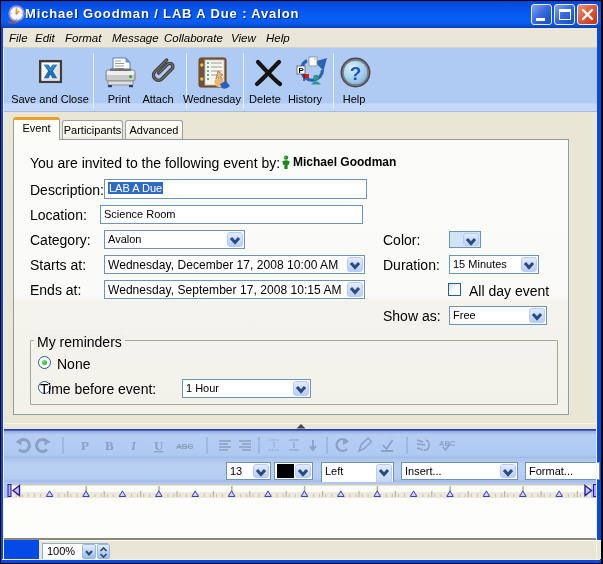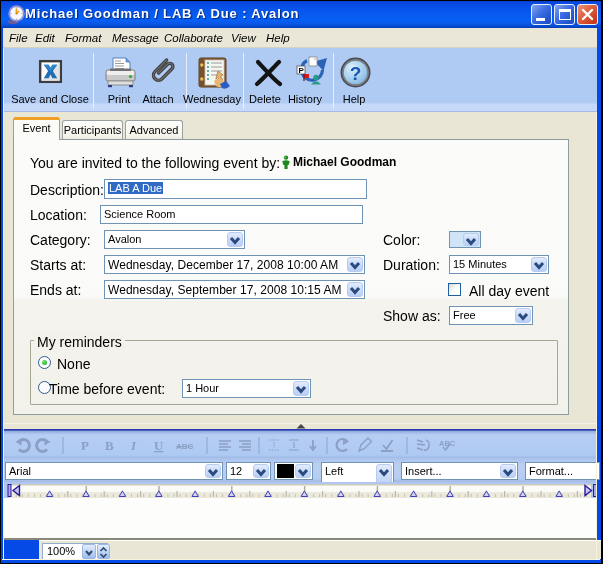--- a/index.html
+++ b/index.html
@@ -266,21 +266,21 @@
   <div class="field" style="left:104px;top:255px;width:261px;height:19px">
       <span class="txt" style="font-size:12px;letter-spacing:0.05px">Wednesday, December 17, 2008 10:00 AM</span>
     <div class="cbtn">
         <svg width="14" height="12" viewBox="0 0 14 12">
           <path d="M3 3 L7 7.5 L11 3" stroke="#2b4a7e" stroke-width="3" fill="none"></path>
         </svg>
       </div>
   </div>
 
   <div class="lbl" style="left:383px;top:257px">Duration:</div>
-  <div class="field" style="left:449px;top:255px;width:100px;height:19px">
+  <div class="field" style="left:449px;top:255px;width:90px;height:19px">
       <span class="txt">15 Minutes</span>
     <div class="cbtn">
         <svg width="14" height="12" viewBox="0 0 14 12">
           <path d="M3 3 L7 7.5 L11 3" stroke="#2b4a7e" stroke-width="3" fill="none"></path>
         </svg>
       </div>
   </div>
 
   <div class="lbl" style="left:30px;top:282px">Ends at:</div>
   <div class="field" style="left:104px;top:280px;width:261px;height:19px">
@@ -289,35 +289,35 @@
         <svg width="14" height="12" viewBox="0 0 14 12">
           <path d="M3 3 L7 7.5 L11 3" stroke="#2b4a7e" stroke-width="3" fill="none"></path>
         </svg>
       </div>
   </div>
 
   <div class="chk" style="left:448px;top:283px"></div>
   <div class="lbl" style="left:469px;top:283px">All day event</div>
 
   <div class="lbl" style="left:383px;top:308px">Show as:</div>
-  <div class="field" style="left:449px;top:306px;width:84px;height:19px">
+  <div class="field" style="left:449px;top:306px;width:98px;height:19px">
       <span class="txt">Free</span>
     <div class="cbtn">
         <svg width="14" height="12" viewBox="0 0 14 12">
           <path d="M3 3 L7 7.5 L11 3" stroke="#2b4a7e" stroke-width="3" fill="none"></path>
         </svg>
       </div>
   </div>
 
   <div id="fset"></div>
   <div class="lbl" style="left:34px;top:334px;background:#f2f1ea;padding:0 3px">My reminders</div>
   <div class="radio on" style="left:38px;top:356px"></div>
   <div class="lbl" style="left:57px;top:356px">None</div>
   <div class="radio" style="left:38px;top:381px"></div>
-  <div class="lbl" style="left:49px;top:381px">Time before event:</div>
+  <div class="lbl" style="left:40px;top:381px">Time before event:</div>
   <div class="field" style="left:182px;top:379px;width:129px;height:19px">
       <span class="txt">1 Hour</span>
     <div class="cbtn">
         <svg width="14" height="12" viewBox="0 0 14 12">
           <path d="M3 3 L7 7.5 L11 3" stroke="#2b4a7e" stroke-width="3" fill="none"></path>
         </svg>
       </div>
   </div>
 
   <div class="abs" style="left:3px;top:423px;width:594px;height:1px;background:#f6f4ea"></div>
@@ -369,30 +369,22 @@
 
       <line x1="396" y1="-2" x2="396" y2="19" stroke="#8ba3d2" stroke-width="1"></line>
 
       <path d="M406 3 l6 2 M406 7 l8 1 M406 11 l6 2 M415 3 a4 5 0 1 1 -2 10" stroke-width="1.5"></path>
       <text x="428" y="9" font-family="Liberation Sans" font-size="7.5" font-weight="bold" fill="#8c9fc4" stroke="none">ABC</text>
       <path d="M432 10 l2.5 3 l4.5 -6" stroke-width="1.6"></path>
     </svg>
   </div>
 
   <div id="fontrow">
-    <div class="field" style="left:2px;top:4px;width:218px;height:18px">
-        <span class="txt">Arial</span>
-      <div class="cbtn">
-          <svg width="14" height="12" viewBox="0 0 14 12">
-            <path d="M3 3 L7 7.5 L11 3" stroke="#2b4a7e" stroke-width="3" fill="none"></path>
-          </svg>
-        </div>
-    </div>
     <div class="field" style="left:223px;top:4px;width:45px;height:18px">
-        <span class="txt">12</span>
+        <span class="txt">13</span>
       <div class="cbtn">
           <svg width="14" height="12" viewBox="0 0 14 12">
             <path d="M3 3 L7 7.5 L11 3" stroke="#2b4a7e" stroke-width="3" fill="none"></path>
           </svg>
         </div>
     </div>
     <div class="field" style="left:271px;top:4px;width:39px;height:18px">
       <div class="abs" style="left:2px;top:1px;width:17px;height:14px;background:#000"></div>
       <div class="cbtn">
           <svg width="14" height="12" viewBox="0 0 14 12">

